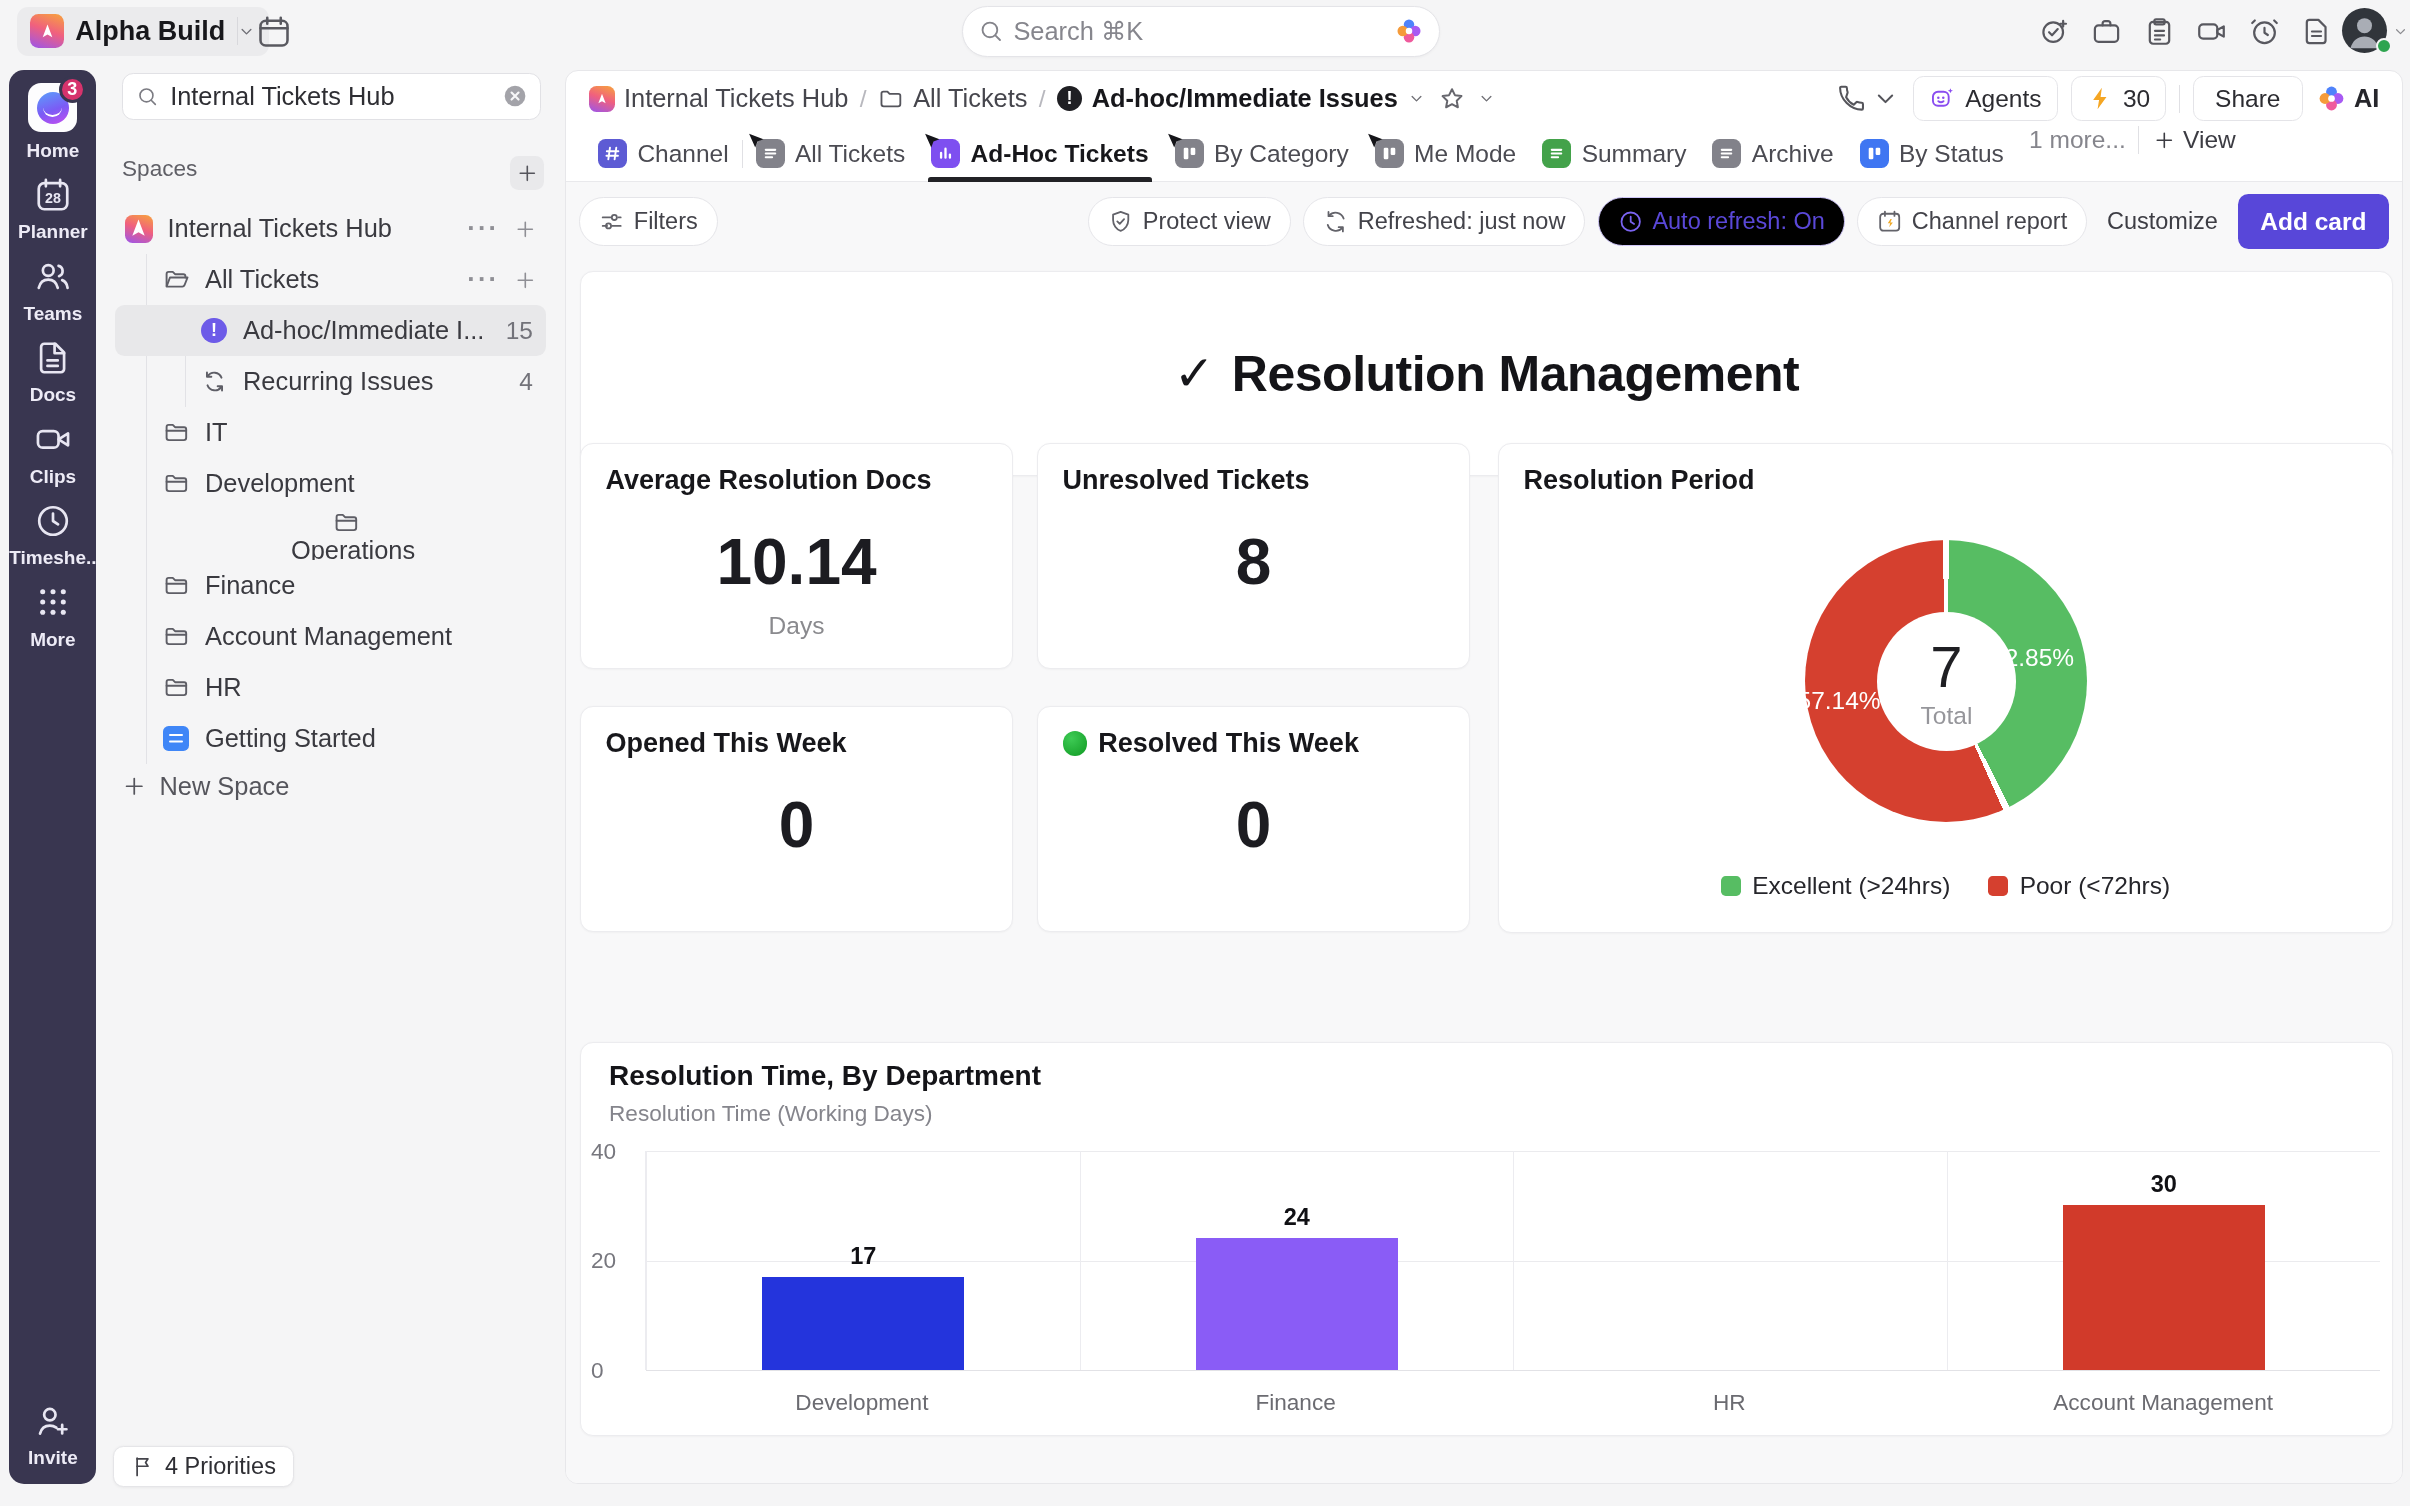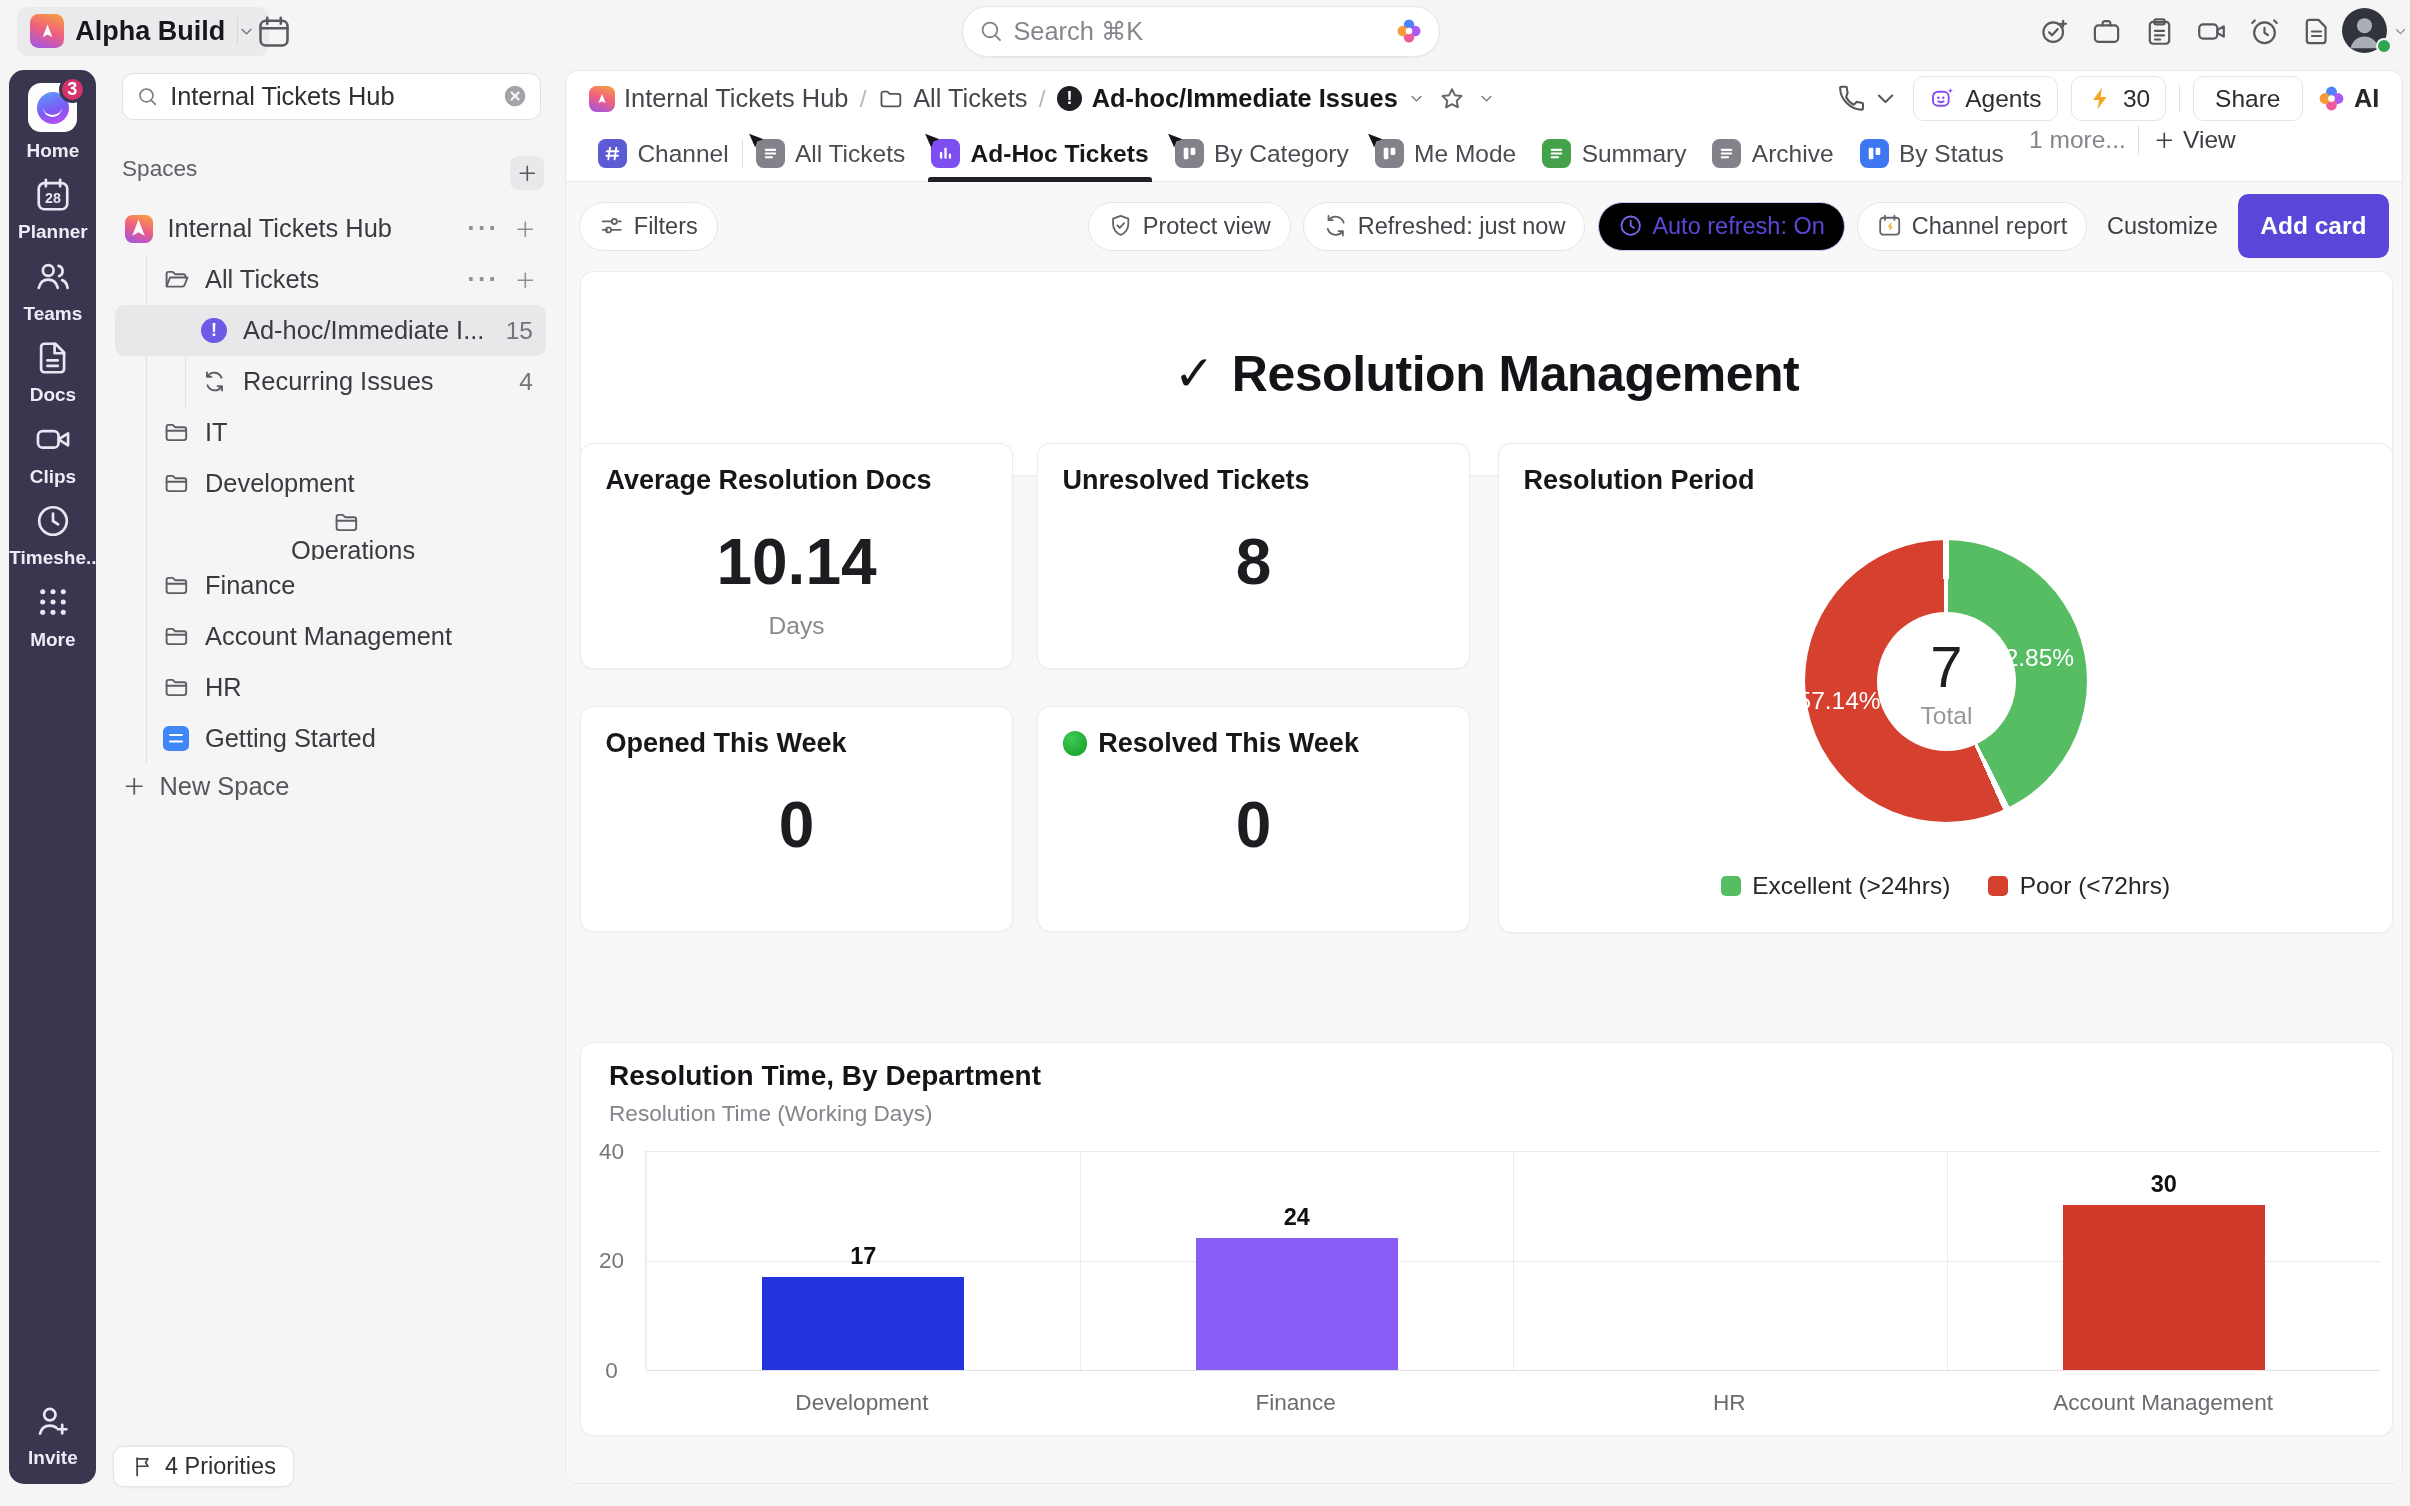--- a/index.html
+++ b/index.html
@@ -101,21 +101,21 @@
   .view-btn svg{width:22.6px;height:22.6px}
 
   .dash{position:absolute;left:0;top:111px;right:0;bottom:0;background:#f8f8f9}
   .toolbar{display:flex;align-items:center;padding:12.2px 13px 0 13px}
   .pill{height:49px;display:flex;align-items:center;gap:9.4px;background:#fff;border:0.9px solid #e5e5e9;border-radius:24.5px;padding:0 19px;font-size:23.5px;color:#43434a}
   .pill svg{width:25.4px;height:25.4px;color:#63636a}
   .pill.auto{background:#000000;border-color:#cfc6f8;color:#5a48d8}
   .pill.auto svg{color:#7a63f0}
   .tb-right-group{margin-left:auto;display:flex;align-items:center;gap:12.2px}
   .customize{font-size:23.5px;color:#3d3d44;padding:0 7.5px}
-  .add-card{height:64px;border-radius:10.4px;padding:0 22.6px;font-size:24.5px;font-weight:bold;color:#fff;display:flex;align-items:center;border:none}
+  .add-card{height:55px;border-radius:10.4px;padding:0 22.6px;font-size:24.5px;font-weight:bold;color:#fff;display:flex;align-items:center;border:none}
 
   .card{position:absolute;background:#fff;border:0.9px solid #ececef;border-radius:13px;box-shadow:0 0.9px 1.9px rgba(0,0,0,.03)}
   .title-card{left:14px;top:89px;width:1813px;height:205px;display:flex;align-items:center;justify-content:center;gap:17px}
   .title-check{font-size:49px;font-weight:bold;color:#17171b}
   .dash-title{font-size:50px;font-weight:bold;color:#141418;letter-spacing:-0.5px}
 
   .stat-card{width:433px;height:226px}
   .card-title{position:absolute;left:24.5px;top:21px;font-size:27px;font-weight:bold;color:#17171b;display:flex;align-items:center;gap:11.3px}
   .stat-value{position:absolute;left:0;right:0;top:81px;text-align:center;font-size:64px;font-weight:600;color:#1c1c21}
   .stat-unit{position:absolute;left:0;right:0;top:168px;text-align:center;font-size:24.5px;color:#8a8a8e}
@@ -133,21 +133,21 @@
   .legend{position:absolute;left:0;right:0;bottom:32px;display:flex;justify-content:center;gap:38px}
   .leg-item{display:flex;align-items:center;gap:11.3px;font-size:24.5px;color:#26262b}
   .leg-sq{width:20px;height:20px;border-radius:4.7px}
 
   .bar-card{left:14px;top:860px;width:1813px;height:394px}
   .bar-title{position:absolute;left:28px;top:17px;font-size:28px;font-weight:bold;color:#141418}
   .bar-sub{position:absolute;left:28px;top:58px;font-size:22.6px;color:#85858c}
   .plot{position:absolute;left:64px;top:108px;width:1735px;height:219px;display:flex;align-items:flex-end;border-left:0.9px solid #ececf0}
   .gl{position:absolute;left:0;right:0;height:0.9px;background:#ebebee}
   .gl.g0{top:0}.gl.g1{top:50%}.gl.g2{top:100%;background:#e2e2e6}
-  .ytick{position:absolute;left:-55px;width:41px;text-align:center;font-size:22.6px;color:#77777e}
+  .ytick{position:absolute;left:-55px;width:41px;text-align:left;font-size:22.6px;color:#77777e}
   .ytick.t0{top:-12.2px}.ytick.t1{top:calc(50% - 12.2px)}.ytick.t2{top:calc(100% - 12.2px)}
   .bar-col{flex:1;height:100%;display:flex;flex-direction:column;justify-content:flex-end;align-items:center;border-left:0.9px solid #ececf0;position:relative;z-index:1}
   .bar-col:first-child{border-left:none}
   .bar-val{font-size:23.5px;font-weight:bold;color:#101014;margin-bottom:7.5px}
   .bar{width:202px}
   .xlabs{position:absolute;left:64px;top:347px;width:1735px;display:flex}
   .bar-xlab{flex:1;text-align:center;font-size:22.6px;color:#6b6b71}
 </style>
 </head>
 <body>

